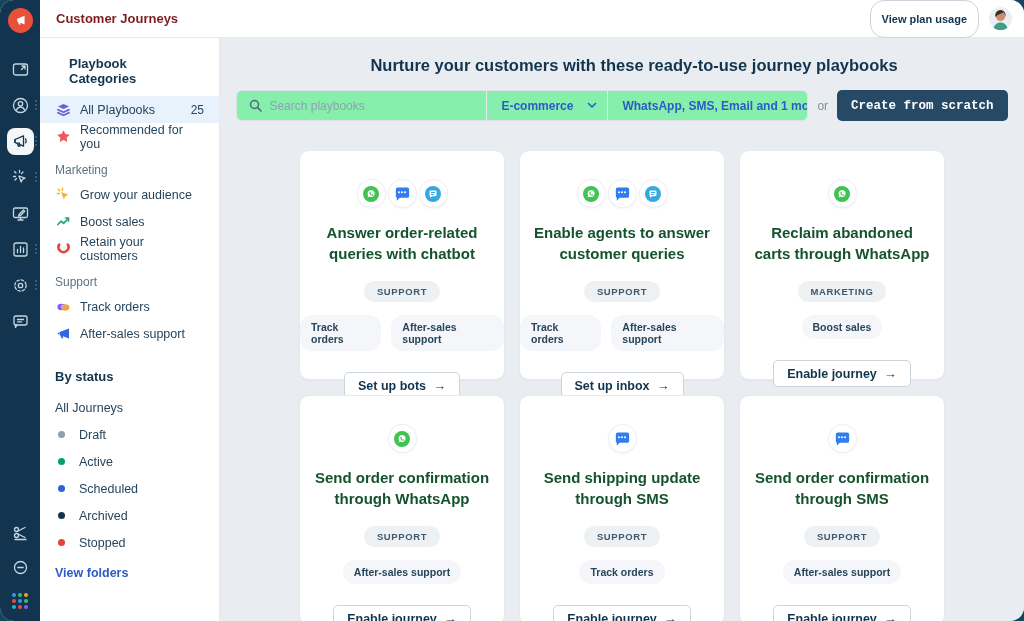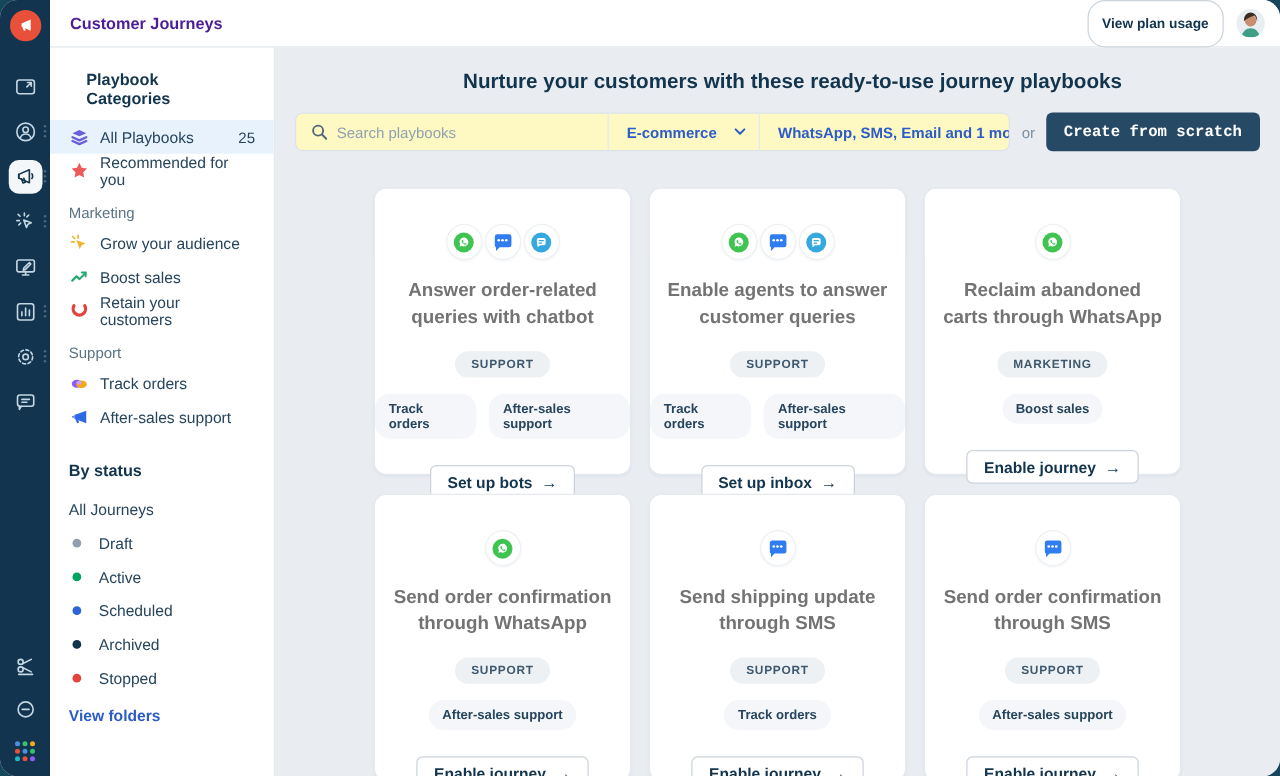--- a/index.html
+++ b/index.html
@@ -13,21 +13,21 @@
   .rail-item { position:relative; width:40px; height:28px; display:flex; align-items:center; justify-content:center; flex:none; }
   .rail-item svg { display:block; }
   .rail-sel { width:27px; height:27px; background:#f4f7f9; border-radius:8px; display:flex; align-items:center; justify-content:center; }
   .handle { position:absolute; right:3px; top:50%; transform:translateY(-50%); width:2px; height:2px; border-radius:50%; background:#496982; box-shadow:0 4px 0 #496982, 0 8px 0 #496982; margin-top:-4px; }
   .rail-spacer { flex:1; }
   .apps-grid { display:grid; grid-template-columns:repeat(3,4px); grid-gap:2px; }
   .apps-grid i { width:4px; height:4px; border-radius:50%; display:block; }
 
   
   .topbar { position:absolute; left:40px; right:0; top:0; height:38px; background:#ffffff; border-bottom:1px solid #e4e9ee; display:flex; align-items:center; padding:0 12px 0 16px; z-index:4; }
-  .topbar-title { font-size:13px; font-weight:bold; color:#4c1d95; }
+  .topbar-title { font-size:13px; font-weight:bold; color:#7f1d1d; }
   .topbar-right { margin-left:auto; display:flex; align-items:center; gap:10px; }
   .plan-btn { background:#fff; border:1px solid #cbd4dc; border-radius:14px; padding:12px 11px; font-size:11px; font-weight:bold; color:#12344d; cursor:pointer; font-family:inherit; }
   .avatar { width:23px; height:23px; border-radius:50%; overflow:hidden; flex:none; }
 
   
   .sidebar { position:absolute; left:40px; top:38px; bottom:0; width:180px; background:#ffffff; border-right:1px solid #e4e9ee; padding:18px 0 0 0; overflow:hidden; z-index:3; }
   .sb-heading { font-size:13px; font-weight:bold; color:#12344d; padding:0 29px; margin-bottom:10px; }
   .sb-row { display:flex; align-items:center; gap:9px; height:27px; padding:0 15px; font-size:12.5px; color:#27455c; cursor:pointer; }
   .sb-row.sel { background:#e7f2fd; }
   .sb-count { margin-left:auto; font-size:12px; color:#27455c; }
@@ -36,37 +36,37 @@
   .sb-bold { font-size:13px; font-weight:bold; color:#12344d; padding:0 15px; margin:22px 0 10px; }
   .dot { width:7px; height:7px; border-radius:50%; flex:none; margin:0 5px 0 3px; }
   .sb-link { font-size:12.5px; font-weight:bold; color:#2c5cc5; padding:0 15px; margin-top:10px; cursor:pointer; }
   .sb-plain { padding-left:15px; }
 
   
   .main { position:absolute; left:220px; right:0; top:38px; bottom:0; background:#e9edf2; overflow:hidden; }
   .main-heading { text-align:center; font-size:16.5px; font-weight:bold; color:#12344d; margin-top:18px;padding-left:24px; }
 
   .filter-row { display:flex; align-items:center; justify-content:center; margin-top:15px; height:31px; }
-  .filter-group { display:flex; height:31px; background:#fef9c3; border:1px solid #dde3e9; border-radius:6px; overflow:hidden; }
+  .filter-group { display:flex; height:31px; background:#86efac; border:1px solid #dde3e9; border-radius:6px; overflow:hidden; }
   .search-seg { display:flex; align-items:center; gap:7px; width:249px; padding:0 12px; }
   .search-input { border:none; outline:none; flex:1; font-size:12px; color:#27455c; font-family:inherit; background:transparent; }
   .search-input::placeholder { color:#8fa2b0; }
   .seg-div { width:1px; background:#e4e9ee; }
   .dd-seg { display:flex; align-items:center; justify-content:space-between; padding:0 10px 0 14px; cursor:pointer; }
   .dd-seg.cat { width:120px; }
   .dd-seg.chan { width:199px; }
   .dd-label { font-size:12px; font-weight:bold; color:#2c5cc5; white-space:nowrap; }
   .or-label { font-size:12px; color:#7c8ea0; margin:0 9px; }
   .create-btn { height:31px; background:#264966; color:#fff; border:none; border-radius:5px; padding:0 14px; font-size:12.5px; font-weight:bold; cursor:pointer; font-family:Liberation Mono, monospace; }
 
   .cards { display:grid; grid-template-columns:repeat(3,206px); gap:15px 14px; justify-content:center; margin-top:29px; }
   .card { width:206px; height:230px; background:#fff; border:1px solid #e6eaee; border-radius:10px; display:flex; flex-direction:column; align-items:center; box-shadow:0 1px 2px rgba(18,52,77,.04); }
   .chips { display:flex; align-items:center; justify-content:center; margin-top:29px; height:27px; }
   .chip { width:27px; height:27px; border-radius:50%; background:#fff; box-shadow:0 0 0 1px #edf1f4, 0 1px 3px rgba(18,52,77,.10); display:flex; align-items:center; justify-content:center; margin:0 2px; }
-  .card-title { margin-top:15px; height:46px; padding:0 12px; font-size:15px; font-weight:bold; color:#737373; text-align:center; line-height:21px; display:flex; align-items:center; justify-content:center; }
+  .card-title { margin-top:15px; height:46px; padding:0 12px; font-size:15px; font-weight:bold; color:#14532d; text-align:center; line-height:21px; display:flex; align-items:center; justify-content:center; }
   .pill { margin-top:17px; background:#edf1f4; border-radius:12px; padding:5px 13px; font-size:9.5px; font-weight:bold; letter-spacing:.6px; color:#3e586d; }
   .tags { margin-top:13px; display:flex; gap:10px; justify-content:center; }
   .tag { background:#f4f6f9; border-radius:12px; padding:6px 11px; font-size:10.5px; font-weight:bold; color:#27455c; }
   .card-btn { margin-top:21px; background:#fff; border:1px solid #cbd4dc; border-radius:5px; padding:5px 13px; font-size:12.5px; font-weight:bold; color:#12344d; display:inline-flex; align-items:center; gap:7px; cursor:pointer; font-family:inherit; }
   .card-btn .arr { font-weight:normal; font-size:13px; }
 </style>
 </head>
 <body>
 
 <svg width="0" height="0" style="position:absolute">

